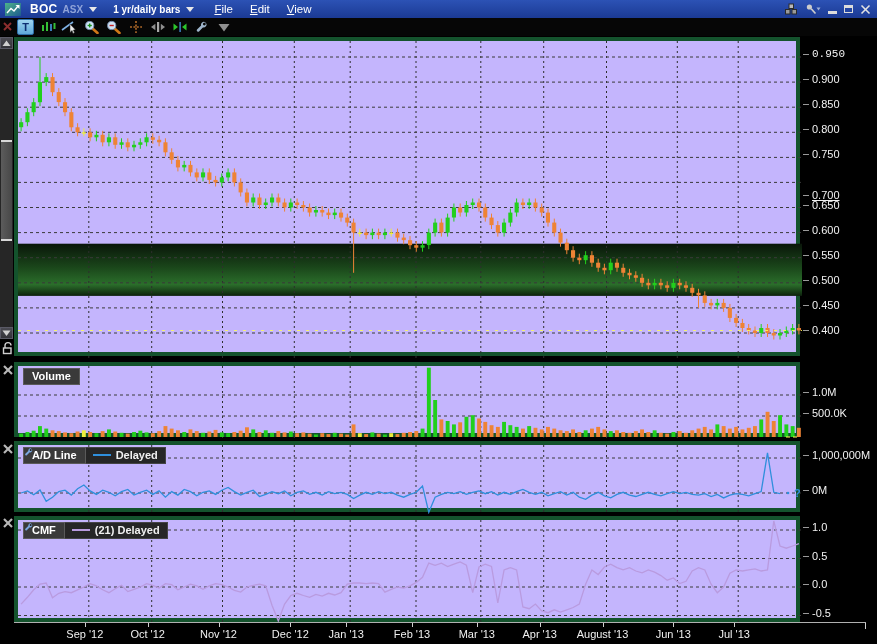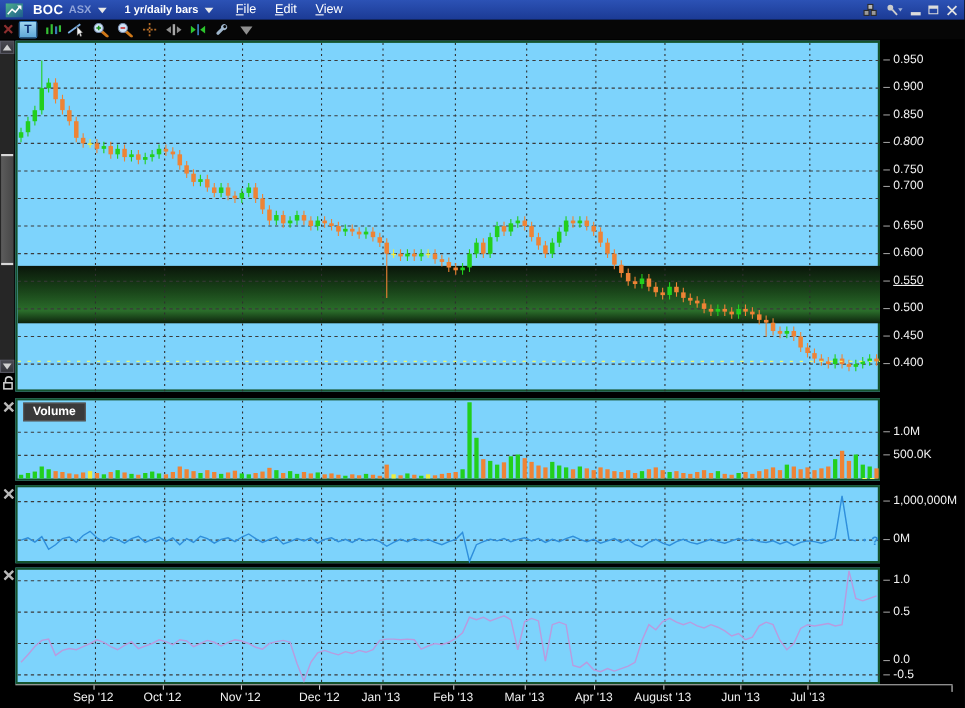--- a/index.html
+++ b/index.html
@@ -24,21 +24,21 @@
   
   .toolbar{position:absolute;top:18px;left:0;width:877px;height:18px;background:#060606;
            display:flex;align-items:center}
   .tool{display:flex;align-items:center;justify-content:center;width:17px;height:16px;margin-left:5px}
   .tool:first-child{margin-left:2px;width:12px}
   .ttool{width:15px;height:14px;background:linear-gradient(#9ed4ef,#5fa8d8);border:1px solid #2d6da8;
          border-radius:2px;color:#0d2f72;font-size:11px;font-weight:bold;display:flex;
          align-items:center;justify-content:center;margin-left:3px}
   
   .chart-area{position:absolute;top:36px;left:0;width:877px;height:608px;background:#000}
-  .panel{position:absolute;border:2px solid #14532d;background:#7dd3fc;box-sizing:border-box}
+  .panel{position:absolute;border:4px solid #14532d;background:#c4b5fd;box-sizing:border-box}
   #price-panel{left:14px;top:1px;width:786px;height:319px}
   #vol-panel{left:14px;top:326px;width:786px;height:75px}
   #ad-panel{left:14px;top:405px;width:786px;height:71px}
   #cmf-panel{left:14px;top:480px;width:786px;height:106px}
   .panel svg{position:absolute;left:0;top:0}
   .lblrow{position:absolute;top:2px;left:5px;display:flex;z-index:5;align-items:flex-start}
   .plabel{background:#3a3a3a;border:1px solid #5a5a5a;color:#fff;font-size:11px;font-weight:bold;
           padding:1px 8px 2px 8px;white-space:nowrap}
   .plegend{background:#262626;border:1px solid #444;border-left:none;color:#f0f0f0;font-size:11px;
            font-weight:bold;padding:1px 7px 2px 7px;display:flex;align-items:center;gap:5px;white-space:nowrap}
@@ -651,20 +651,34 @@
           <rect x="753.8" y="55.0" width="3.9" height="16.0" fill="#ee8335"></rect>
           <rect x="760.1" y="49.2" width="3.9" height="21.8" fill="#22cf1d"></rect>
           <rect x="766.4" y="58.4" width="3.9" height="12.6" fill="#22cf1d"></rect>
           <rect x="772.7" y="60.1" width="3.9" height="10.9" fill="#22cf1d"></rect>
           <rect x="778.9" y="61.8" width="3.9" height="9.2" fill="#ee8335"></rect>
           <line x1="768" y1="71" x2="782" y2="71" stroke="#ffff55" stroke-dasharray="4,3"></line>
         </svg>
     </div>
 
     <div class="panel" id="ad-panel">
+      <div class="lblrow">
+        <span class="plabel">A/D Line</span>
+        <span class="plegend">
+          <span class="linesample" id="ad-sample" style="background: rgb(47, 143, 220);"></span>
+          <span>Delayed</span>
+          <svg width="11" height="11">
+            <g transform="rotate(45 5.5 5)">
+                <rect x="4.6" y="2.4" width="2" height="7" rx="0.9" fill="#7aa7e0"></rect>
+            <circle cx="5.6" cy="2.6" r="1.9" fill="#7aa7e0"></circle>
+                <circle cx="5.6" cy="2" r="1" fill="#262626"></circle>
+              </g>
+            </svg>
+        </span>
+      </div>
       <svg id="ad-svg" width="784" height="69">
           <line x1="70.8" y1="0" x2="70.8" y2="69" stroke="#2e2e2e" stroke-dasharray="2,3"></line>
           <line x1="133.7" y1="0" x2="133.7" y2="69" stroke="#2e2e2e" stroke-dasharray="2,3"></line>
           <line x1="204.5" y1="0" x2="204.5" y2="69" stroke="#2e2e2e" stroke-dasharray="2,3"></line>
           <line x1="276.3" y1="0" x2="276.3" y2="69" stroke="#2e2e2e" stroke-dasharray="2,3"></line>
           <line x1="332.2" y1="0" x2="332.2" y2="69" stroke="#2e2e2e" stroke-dasharray="2,3"></line>
           <line x1="398.0" y1="0" x2="398.0" y2="69" stroke="#2e2e2e" stroke-dasharray="2,3"></line>
           <line x1="462.8" y1="0" x2="462.8" y2="69" stroke="#2e2e2e" stroke-dasharray="2,3"></line>
           <line x1="525.7" y1="0" x2="525.7" y2="69" stroke="#2e2e2e" stroke-dasharray="2,3"></line>
           <line x1="588.5" y1="0" x2="588.5" y2="69" stroke="#2e2e2e" stroke-dasharray="2,3"></line>
@@ -672,20 +686,34 @@
           <line x1="720.2" y1="0" x2="720.2" y2="69" stroke="#2e2e2e" stroke-dasharray="2,3"></line>
           <line x1="0" y1="13.0" x2="784" y2="13.0" stroke="#3a3a3a" stroke-dasharray="3,3"></line>
           <line x1="0" y1="48.0" x2="784" y2="48.0" stroke="#3a3a3a" stroke-dasharray="3,3"></line>
           <polyline points="3.1,48.0 9.4,45.9 15.7,49.8 22.0,44.9 28.2,56.4 34.5,52.2 40.8,46.6 47.0,45.2 53.3,50.1 59.6,43.8 65.9,40.0 72.1,45.9 78.4,49.4 84.7,45.2 90.9,47.3 97.2,50.8 103.5,46.6 109.8,44.5 116.0,50.1 122.3,47.3 128.6,45.2 134.8,49.4 141.1,45.9 147.4,52.2 153.7,46.6 159.9,50.1 166.2,44.5 172.5,46.6 178.8,50.8 185.0,47.3 191.3,45.9 197.6,49.4 203.8,45.2 210.1,42.4 216.4,46.6 222.7,50.1 228.9,47.3 235.2,45.2 241.5,51.5 247.7,49.4 254.0,46.6 260.3,48.7 266.6,45.9 272.8,50.8 279.1,47.3 285.4,45.9 291.6,49.4 297.9,47.3 304.2,50.1 310.5,46.6 316.7,48.7 323.0,47.3 329.3,49.4 335.6,53.6 341.8,50.1 348.1,47.3 354.4,49.4 360.6,46.6 366.9,48.7 373.2,47.3 379.5,50.1 385.7,52.2 392.0,49.4 398.3,47.3 404.5,41.0 410.8,67.3 417.1,52.2 423.4,49.4 429.6,47.3 435.9,48.7 442.2,46.6 448.4,49.4 454.7,47.3 461.0,45.9 467.3,48.7 473.5,46.6 479.8,50.1 486.1,47.3 492.4,49.4 498.6,46.6 504.9,44.5 511.2,47.3 517.4,49.4 523.7,47.3 530.0,50.8 536.3,48.7 542.5,46.6 548.8,50.1 555.1,47.3 561.3,52.2 567.6,54.3 573.9,50.1 580.2,47.3 586.4,50.8 592.7,52.9 599.0,49.4 605.2,47.3 611.5,50.1 617.8,51.5 624.1,49.4 630.3,47.3 636.6,49.4 642.9,50.8 649.2,48.7 655.4,46.6 661.7,48.7 668.0,47.3 674.2,49.4 680.5,50.1 686.8,48.7 693.1,51.5 699.3,49.4 705.6,52.9 711.9,50.1 718.1,48.7 724.4,49.4 730.7,50.8 737.0,48.7 743.2,46.6 749.5,7.8 755.8,47.3 762.0,48.7 " fill="none" stroke="#2f8fdc" stroke-width="1.3"></polyline>
           <circle cx="770.0" cy="48" r="1.3" fill="#2f8fdc"></circle>
           <text x="776.0" y="52" fill="#2f8fdc" font-size="11" font-weight="bold" font-family="Liberation Sans,sans-serif">?</text>
         </svg>
     </div>
 
     <div class="panel" id="cmf-panel">
+      <div class="lblrow">
+        <span class="plabel">CMF</span>
+        <span class="plegend">
+          <span class="linesample" id="cmf-sample" style="background: rgb(185, 155, 223);"></span>
+          <span>(21) Delayed</span>
+          <svg width="11" height="11">
+            <g transform="rotate(45 5.5 5)">
+                <rect x="4.6" y="2.4" width="2" height="7" rx="0.9" fill="#7aa7e0"></rect>
+            <circle cx="5.6" cy="2.6" r="1.9" fill="#7aa7e0"></circle>
+                <circle cx="5.6" cy="2" r="1" fill="#262626"></circle>
+              </g>
+            </svg>
+        </span>
+      </div>
       <svg id="cmf-svg" width="784" height="103">
           <line x1="70.8" y1="0" x2="70.8" y2="103" stroke="#2e2e2e" stroke-dasharray="2,3"></line>
           <line x1="133.7" y1="0" x2="133.7" y2="103" stroke="#2e2e2e" stroke-dasharray="2,3"></line>
           <line x1="204.5" y1="0" x2="204.5" y2="103" stroke="#2e2e2e" stroke-dasharray="2,3"></line>
           <line x1="276.3" y1="0" x2="276.3" y2="103" stroke="#2e2e2e" stroke-dasharray="2,3"></line>
           <line x1="332.2" y1="0" x2="332.2" y2="103" stroke="#2e2e2e" stroke-dasharray="2,3"></line>
           <line x1="398.0" y1="0" x2="398.0" y2="103" stroke="#2e2e2e" stroke-dasharray="2,3"></line>
           <line x1="462.8" y1="0" x2="462.8" y2="103" stroke="#2e2e2e" stroke-dasharray="2,3"></line>
           <line x1="525.7" y1="0" x2="525.7" y2="103" stroke="#2e2e2e" stroke-dasharray="2,3"></line>
           <line x1="588.5" y1="0" x2="588.5" y2="103" stroke="#2e2e2e" stroke-dasharray="2,3"></line>
@@ -693,39 +721,39 @@
           <line x1="720.2" y1="0" x2="720.2" y2="103" stroke="#2e2e2e" stroke-dasharray="2,3"></line>
           <line x1="0" y1="10.0" x2="784" y2="10.0" stroke="#3a3a3a" stroke-dasharray="3,3"></line>
           <line x1="0" y1="38.5" x2="784" y2="38.5" stroke="#3a3a3a" stroke-dasharray="3,3"></line>
           <line x1="0" y1="67.0" x2="784" y2="67.0" stroke="#3a3a3a" stroke-dasharray="3,3"></line>
           <line x1="0" y1="95.5" x2="784" y2="95.5" stroke="#3a3a3a" stroke-dasharray="3,3"></line>
           <polyline points="3.1,84.1 9.4,77.3 15.7,69.8 22.0,64.2 28.2,63.0 34.5,77.8 40.8,73.3 47.0,71.6 53.3,72.7 59.6,69.8 65.9,67.0 72.1,63.6 78.4,65.9 84.7,69.8 90.9,72.7 97.2,68.7 103.5,65.3 109.8,71.6 116.0,69.3 122.3,67.0 128.6,63.6 134.8,65.3 141.1,68.1 147.4,63.6 153.7,64.7 159.9,69.8 166.2,67.0 172.5,64.2 178.8,65.9 185.0,69.3 191.3,65.9 197.6,63.6 203.8,64.7 210.1,67.0 216.4,70.4 222.7,72.1 228.9,67.0 235.2,65.3 241.5,64.2 247.7,65.9 254.0,85.2 260.3,101.0 266.6,84.1 272.8,75.5 279.1,73.3 285.4,75.5 291.6,77.3 297.9,74.4 304.2,76.1 310.5,73.3 316.7,75.0 323.0,72.7 329.3,64.2 335.6,63.0 341.8,63.0 348.1,63.6 354.4,63.0 360.6,63.6 366.9,72.1 373.2,69.3 379.5,67.0 385.7,68.1 392.0,65.9 398.3,62.4 404.5,57.3 410.8,43.1 417.1,45.3 423.4,43.1 429.6,46.5 435.9,44.2 442.2,41.9 448.4,45.3 454.7,72.7 461.0,47.0 467.3,44.2 473.5,46.5 479.8,83.0 486.1,49.9 492.4,47.6 498.6,49.9 504.9,87.0 511.2,88.7 517.4,84.1 523.7,90.9 530.0,92.7 536.3,89.8 542.5,92.1 548.8,89.8 555.1,87.5 561.3,84.1 567.6,64.2 573.9,49.9 580.2,54.5 586.4,47.0 592.7,44.2 599.0,47.6 605.2,49.9 611.5,47.6 617.8,51.0 624.1,52.8 630.3,49.9 636.6,52.2 642.9,55.6 649.2,60.2 655.4,57.9 661.7,63.6 668.0,61.3 674.2,51.0 680.5,47.6 686.8,49.9 693.1,64.2 699.3,72.7 705.6,67.0 711.9,53.3 718.1,49.9 724.4,51.0 730.7,49.9 737.0,48.8 743.2,51.0 749.5,49.9 755.8,1.0 762.0,26.0 768.3,28.2 774.6,26.0 780.9,23.7 " fill="none" stroke="#b99bdf" stroke-width="1.3"></polyline>
         </svg>
     </div>
 
     <div class="right-gutter" id="right-gutter">
-        <div class="axis-label" style="top: 18px;">0.950<i></i></div>
+        <div class="axis-label" style="top: 18px; font-family: Liberation Mono, monospace;">0.950<i></i></div>
         <div class="axis-label" style="top: 43.09px;">0.900<i></i></div>
         <div class="axis-label" style="top: 68.18px; text-align: right;">0.850<i></i></div>
-        <div class="axis-label" style="top: 93.27px; font-style: italic;">0.800<i></i></div>
+        <div class="axis-label" style="top: 93.27px;">0.800<i></i></div>
         <div class="axis-label" style="top: 118.36px;">0.750<i></i></div>
-        <div class="axis-label" style="top: 133px;">0.700<i></i></div>
+        <div class="axis-label" style="top: 159px; text-decoration: underline;">0.700<i></i></div>
         <div class="axis-label" style="top: 168.54px;">0.650<i></i></div>
         <div class="axis-label" style="top: 193.63px;">0.600<i></i></div>
-        <div class="axis-label" style="top: 218.72px; text-decoration: underline;">0.550<i></i></div>
+        <div class="axis-label" style="top: 218.72px;">0.550<i></i></div>
         <div class="axis-label" style="top: 243.81px;">0.500<i></i></div>
         <div class="axis-label" style="top: 268.9px;">0.450<i></i></div>
         <div class="axis-label" style="top: 293.99px;">0.400<i></i></div>
         <div class="axis-label" style="top: 356px;">1.0M<i></i></div>
         <div class="axis-label" style="top: 377px;">500.0K<i></i></div>
         <div class="axis-label" style="top: 419px;">1,000,000M<i></i></div>
         <div class="axis-label" style="top: 454px;">0M<i></i></div>
         <div class="axis-label" style="top: 491px;">1.0<i></i></div>
         <div class="axis-label" style="top: 519.5px;">0.5<i></i></div>
-        <div class="axis-label" style="top: 548px; margin-top: 16px;">0.0<i></i></div>
+        <div class="axis-label" style="top: 548px;">0.0<i></i></div>
         <div class="axis-label" style="top: 576.5px;">-0.5<i></i></div>
       </div>
 
     <div class="date-axis" id="date-axis">
         <span class="date-tick" style="left: 70.8px;"></span>
         <span class="date-label" style="left: 70.8px;">Sep '12</span>
         <span class="date-tick" style="left: 133.7px;"></span>
         <span class="date-label" style="left: 133.7px;">Oct '12</span>
         <span class="date-tick" style="left: 204.5px;"></span>
         <span class="date-label" style="left: 204.5px;">Nov '12</span>

